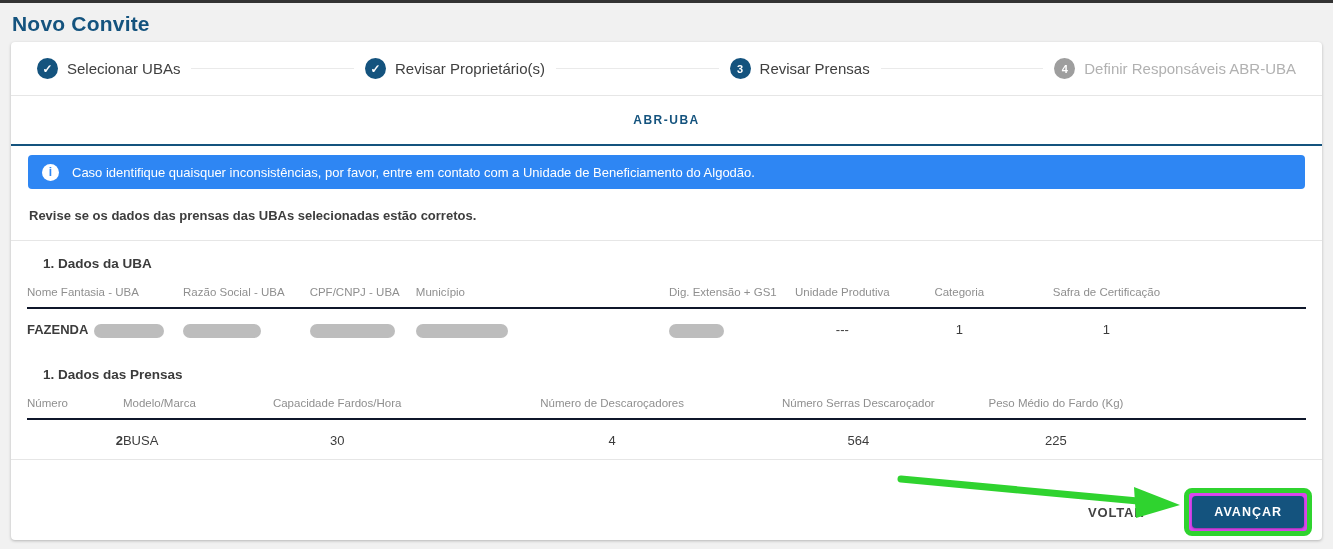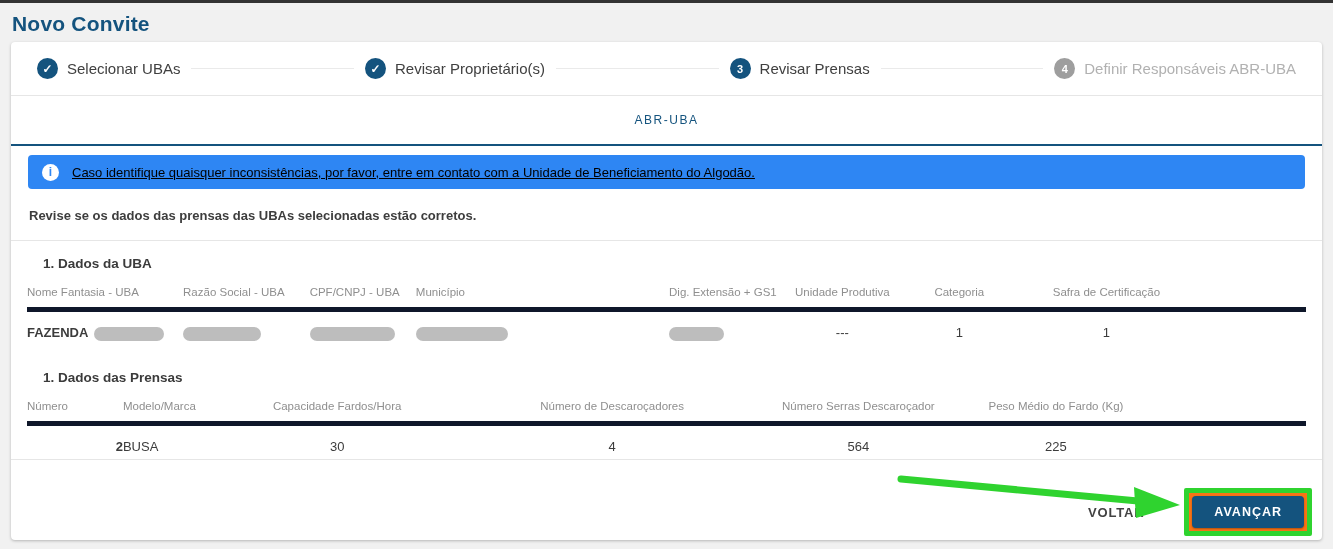--- a/index.html
+++ b/index.html
@@ -36,53 +36,53 @@
   .check-glyph { font-size:12px; line-height:1; }
   .step-label { margin-left:9px; font-size:15px; color:#404040; }
   .step.pending .step-label { color:#b1b1b1; }
   .step-connector { flex:1; height:1px; background:#eaeaea; margin:0 11px; }
   
   .tab-bar {
     height:50px; display:flex; align-items:center; justify-content:center;
     border-bottom:2px solid #14537E;
   }
   .tab {
-    color:#14537E; font-size:12px; font-weight:normal;
+    color:#14537E; font-size:12px; font-weight:bold;
     letter-spacing:1.5px; cursor:pointer; padding:14px 20px;
   }
   
   .banner {
     margin:9px 17px 0 17px;
     background:#2E86F3; border-radius:4px;
     display:flex; align-items:center;
     padding:8px 14px; min-height:34px;
   }
   .info-icon {
     width:17px; height:17px; border-radius:50%;
     background:#ffffff; color:#2E86F3;
     font-size:12px; font-weight:bold; font-style:normal;
     display:flex; align-items:center; justify-content:center; flex:none;
   }
-  .banner-text { color:#000000; font-size:13px; margin-left:13px;text-decoration:underline; }
+  .banner-text { color:#ffffff; font-size:13px; margin-left:13px; }
   
   .instruction {
     padding:19px 18px 17px 18px;
     font-size:13px; font-weight:bold; color:#3d3d3d;
     border-bottom:1px solid #e6e6e6;
   }
   .section-title {
     padding:15px 18px 4px 32px;
     font-size:13.5px; font-weight:bold; color:#3b3b3b;
   }
   
   .tbl { margin:0 16px; }
   .tbl-header, .tbl-row { display:grid; align-items:center; }
   .tbl-uba  { grid-template-columns:12.2% 9.9% 8.3% 19.8% 8.5% 10.1% 8.2% 14.8%; }
   .tbl-prensas { grid-template-columns:7.5% 8% 17.5% 25.5% 13% 17.9%; }
-  .tbl-header { border-bottom:5px solid #0f172a; }
+  .tbl-header { border-bottom:2px solid #0f172a; }
   .th {
     font-size:11.5px; color:#8f8f8f; font-weight:normal;
     padding:11px 0 9px 0; white-space:nowrap;
   }
   .td { font-size:13px; color:#3c3c3c; padding:13px 0 14px 0; white-space:nowrap; }
   .c-center { text-align:center; }
   .bold { font-weight:bold;text-align:right; }
   .redact {
     display:inline-block; height:14px; border-radius:7px;
     background:#bdbdbd; vertical-align:middle;
@@ -96,21 +96,21 @@
     display:flex; align-items:center; justify-content:flex-end;
     padding:24px 10px 0 0;
   }
   .btn-text {
     background:none; border:none; cursor:pointer;
     font-family:"Liberation Sans", sans-serif;
     font-size:13px; font-weight:bold; color:#424242;
     letter-spacing:0.8px; margin-right:34px; padding:8px 6px;
   }
   .highlight-box {
-    border:5px solid #2FD32F; padding:3px; border-radius:2px; background:#f97316;
+    border:5px solid #2FD32F; padding:3px; border-radius:8px; background:#d946ef;
   }
   .btn-primary {
     background:#14537E; color:#ffffff; border:none; cursor:pointer;
     font-family:"Liberation Sans", sans-serif;
     font-size:12.5px; font-weight:bold; letter-spacing:1px;
     padding:9px 22px; border-radius:4px;
     box-shadow:0 1px 2px rgba(0,0,0,0.3);
   }
   .arrow-overlay {
     position:absolute; left:0; top:0; width:1333px; height:549px;

